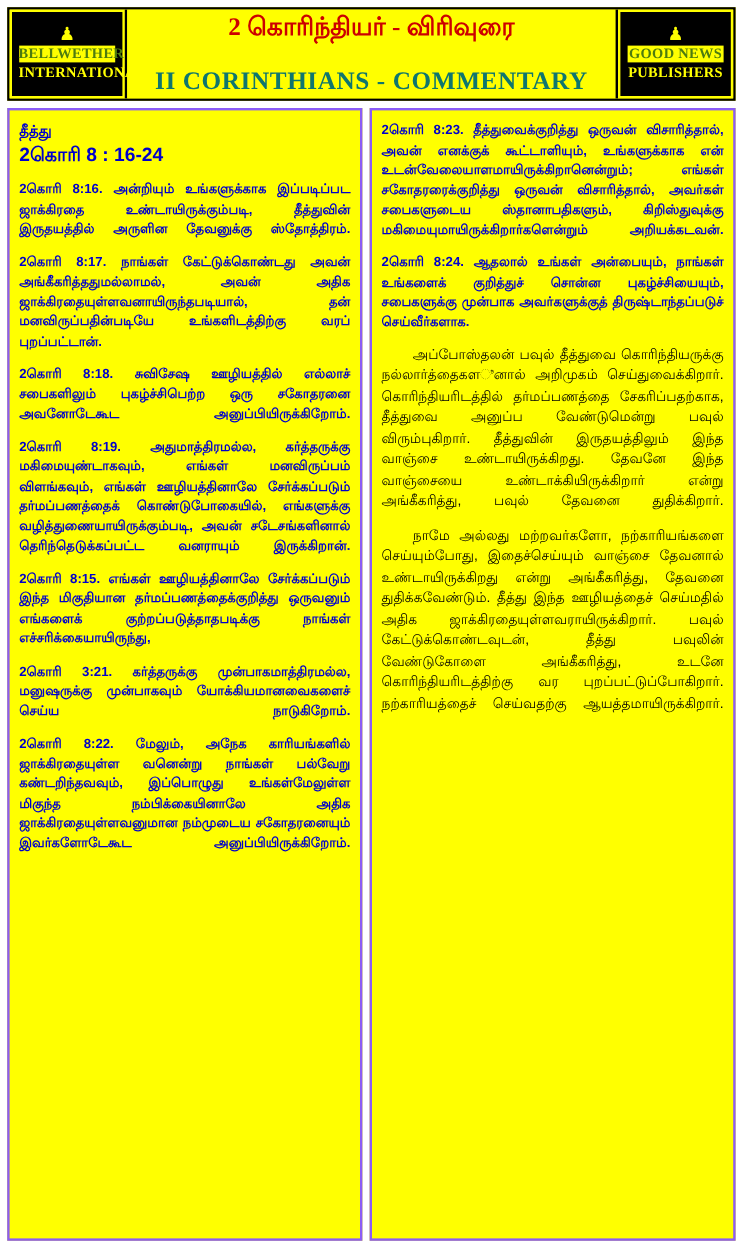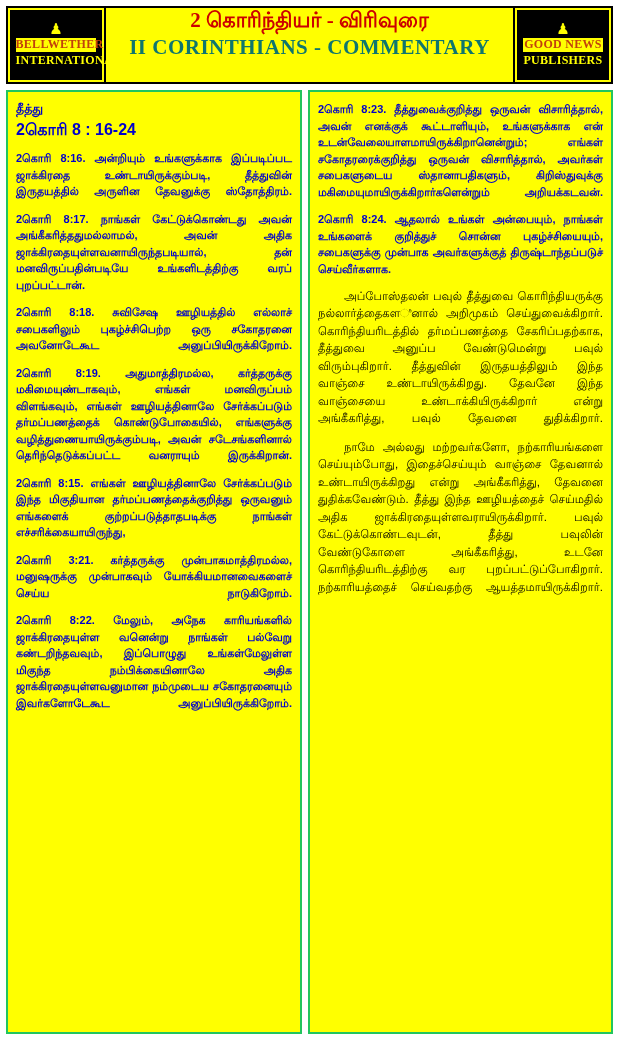--- a/index.html
+++ b/index.html
@@ -56,41 +56,42 @@
     padding: 3px 2px;
   }
   .logo-line {
     font-family: "Liberation Serif", serif;
     font-weight: bold;
     font-size: 12px;
     letter-spacing: 0.3px;
     line-height: 1.15;
     text-align: center;
     background: #ffff00;
-    color: #c2410c;
+    color: #4d7c0f;
     width: 92%;
     margin: 1px 0;
   }
   .logo-line.sub {
     background: #000000;
     color: #ffff00;
   }
   .logo-sym {
     font-size: 15px;
     line-height: 1;
     color: #ffff00;
     margin-bottom: 1px;
   }
   .header-titles {
     flex: 1 1 auto;
     display: flex;
     flex-direction: column;
     align-items: center;
-    justify-content: flex-start;
-    background: #ffff00;
+    justify-content: center;
+    background: #ffff00;
+    gap: 18px;
   }
   .title-ta {
     font-family: "Liberation Serif", serif;
     font-weight: bold;
     font-size: 21px;
     color: #cc0000;
     line-height: 1.2;
     text-align: center;
     padding-bottom: 2px;
   }
@@ -104,21 +105,21 @@
     letter-spacing: 0.5px;
   }
   
   .columns {
     display: flex;
     margin-top: 6px;
     height: 944px;
     box-sizing: border-box;
   }
   .col {
-    border: 2px solid #22c55e;
+    border: 2px solid #8b5cf6;
     background: #ffff00;
     box-sizing: border-box;
     padding: 9px 8px 6px 8px;
     overflow: hidden;
   }
   .col.left {
     width: 296px;
     flex: 0 0 296px;
     margin-right: 6px;
   }

